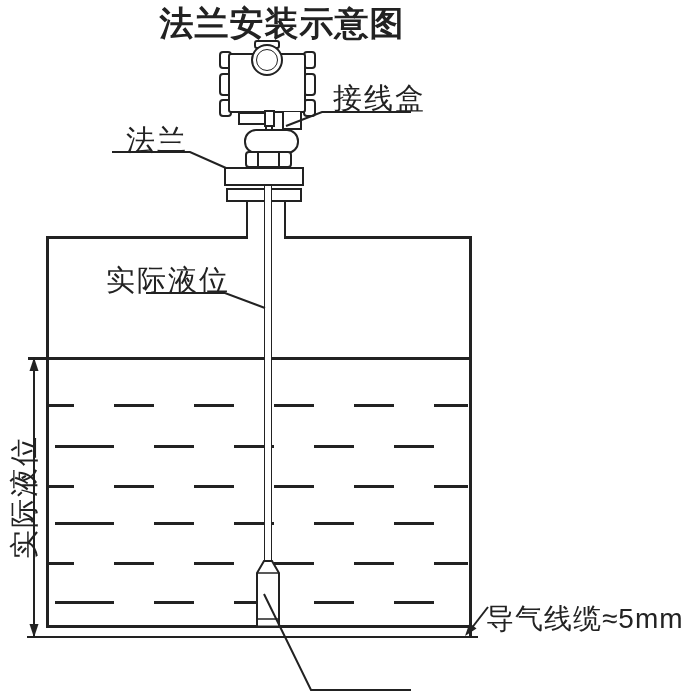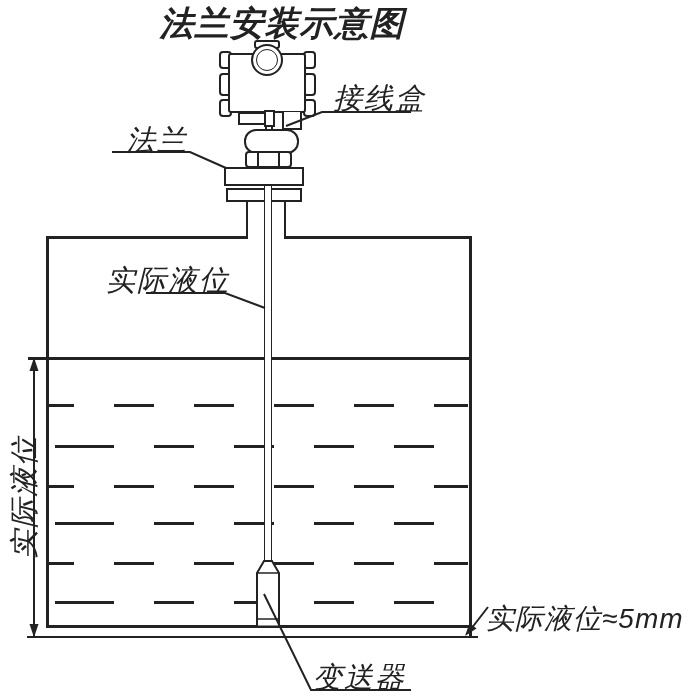--- a/index.html
+++ b/index.html
@@ -1,20 +1,20 @@
 <!DOCTYPE html>
 <html style="--line: #222222; --bg: #ffffff;"><head>
 <meta charset="utf-8">
 <style>
   :root{ --line:#222222; --bg:#ffffff; }
   *{ box-sizing:border-box; margin:0; padding:0; }
   html,body{ background:#fff; }
   .stage{
     position:relative; width:700px; height:700px; background:var(--bg);
-    font-family:"Liberation Sans", sans-serif; color:var(--line); overflow:hidden;font-style:italic;
+    font-family:"Liberation Sans", sans-serif; color:var(--line); overflow:hidden;
   }
   .abs{ position:absolute; }
   .t{ position:absolute; white-space:nowrap; color:var(--line); }
 
   .title{ left:150px; top:1px; width:264px; text-align:center;
           font-size:34px; font-weight:600; letter-spacing:1px; }
 
   .lbl{ font-size:29px; letter-spacing:2px; }
   .lbl-small{ font-size:28px; letter-spacing:1px; }
 
@@ -115,17 +115,16 @@
       <path d="M465,636 L476.5,628.6 L469.5,623 Z"></path>
       <path d="M34,357.5 L29.5,371 L38.5,371 Z"></path>
       <path d="M34,637.5 L29.5,624 L38.5,624 Z"></path>
     </g>
   </svg>
 
   <div class="t title">法兰安装示意图</div>
   <div class="t lbl" style="left:333px;top:79px">接线盒</div>
   <div class="t lbl" style="left:126px;top:121px">法兰</div>
   <div class="t lbl" style="left:106px;top:261px">实际液位</div>
-  <div class="t lbl" style="left:313px;top:658px">变送器</div>
-  <div class="t lbl-small" style="left:486px;top:600px">实际液位≈5mm</div>
+  <div class="t lbl-small" style="left:486px;top:600px">导气线缆≈5mm</div>
   <div class="t lbl rot-label">实际液位</div>
 
 </div>
 
 </body></html>

